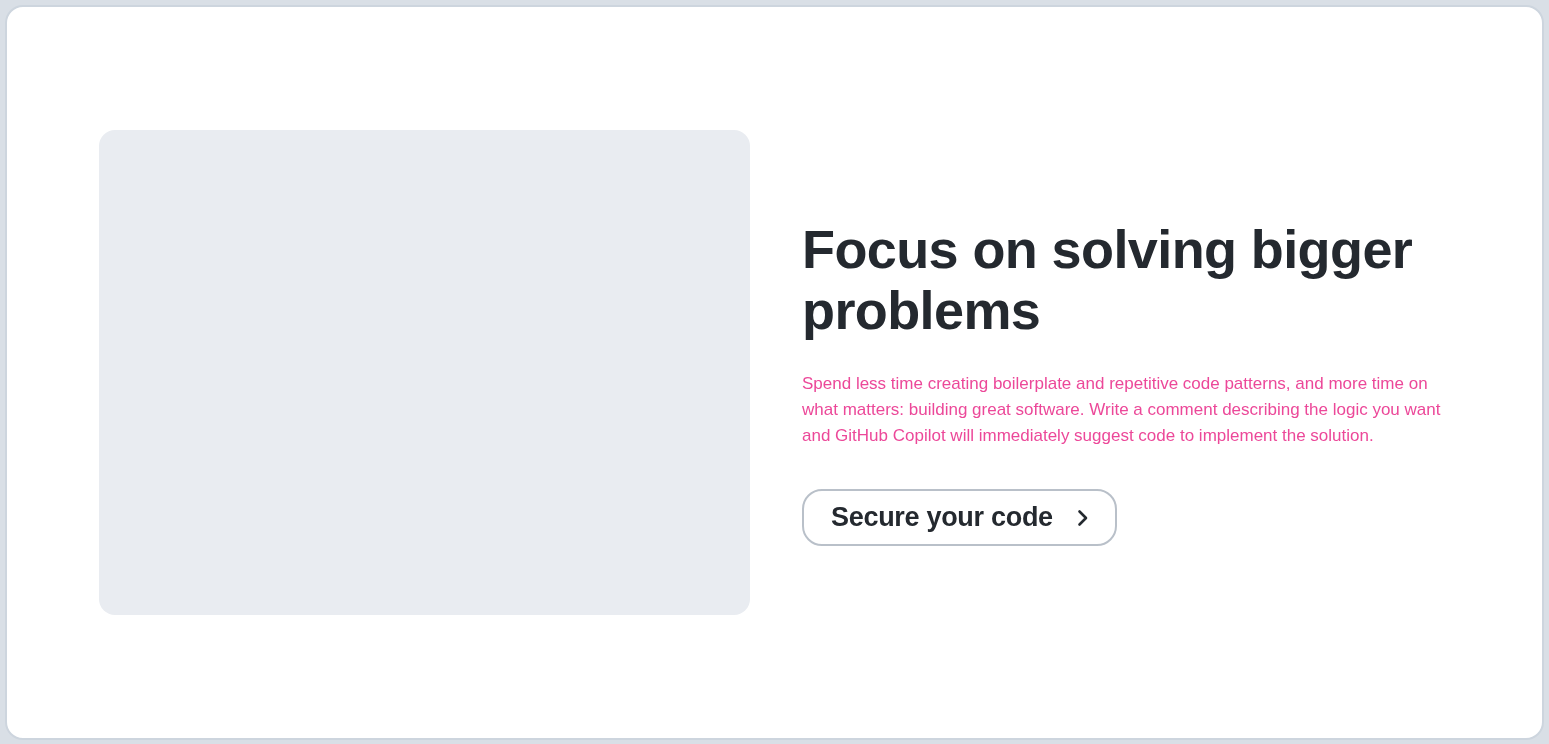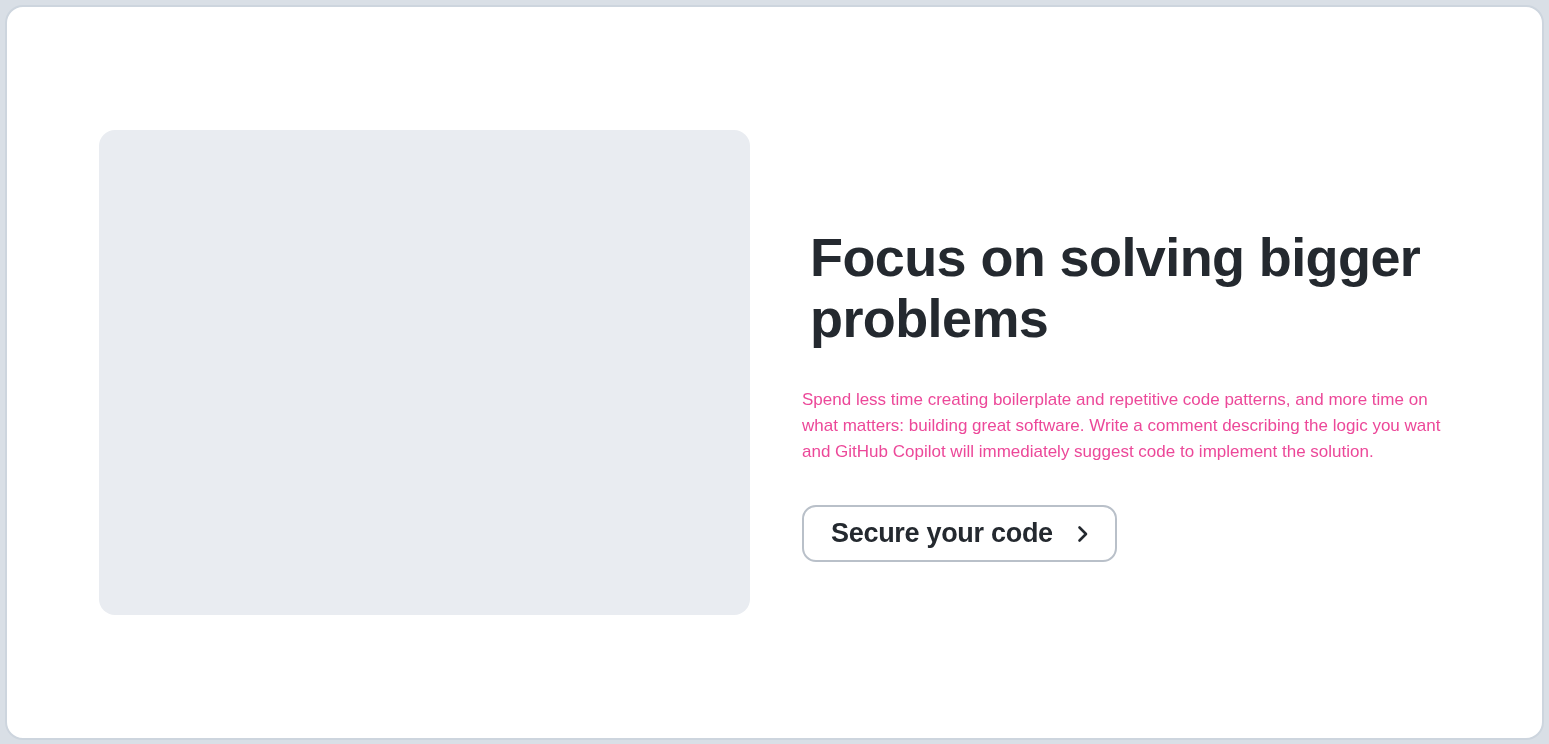--- a/index.html
+++ b/index.html
@@ -46,21 +46,21 @@
   }
 
   .feature-text {
     position: absolute;
     left: 795px;
     top: 212px;
     width: 648px;
   }
 
   .feature-heading {
-    margin: 8px;
+    margin: 0;
     font-size: 54px;
     line-height: 1.13;
     font-weight: 700;
     letter-spacing: -0.6px;
     color: #24292f;
     font-family: "Liberation Sans", sans-serif;
   }
 
   .feature-body {
     margin: 0;
@@ -78,21 +78,21 @@
 
   .cta-button {
     display: inline-flex;
     align-items: center;
     gap: 22px;
     box-sizing: border-box;
     height: 57px;
     padding: 0 24px 0 27px;
     background: #ffffff;
     border: 2px solid #b9c0c9;
-    border-radius: 14px;
+    border-radius: 20px;
     cursor: pointer;
     font-family: "Liberation Sans", sans-serif;
   }
 
   .cta-label {
     font-size: 27px;
     font-weight: 700;
     letter-spacing: -0.3px;
     color: #24292f;
     white-space: nowrap;

